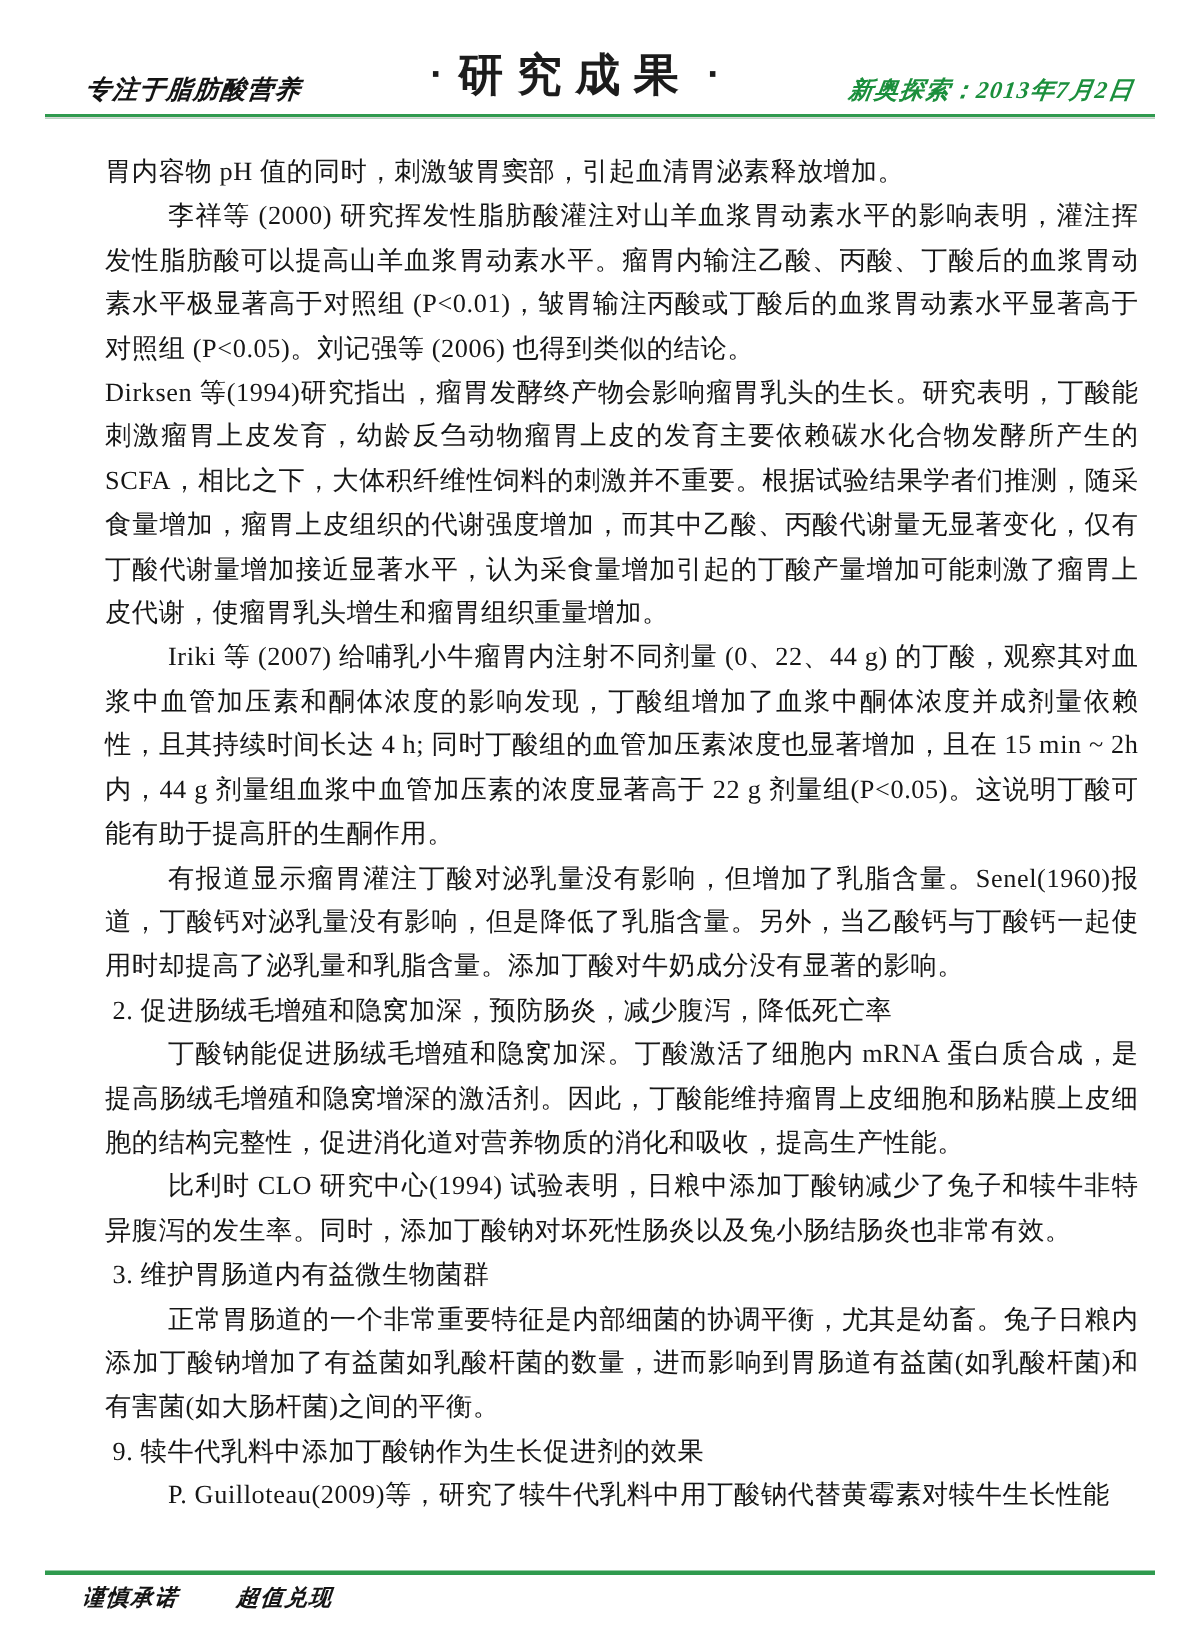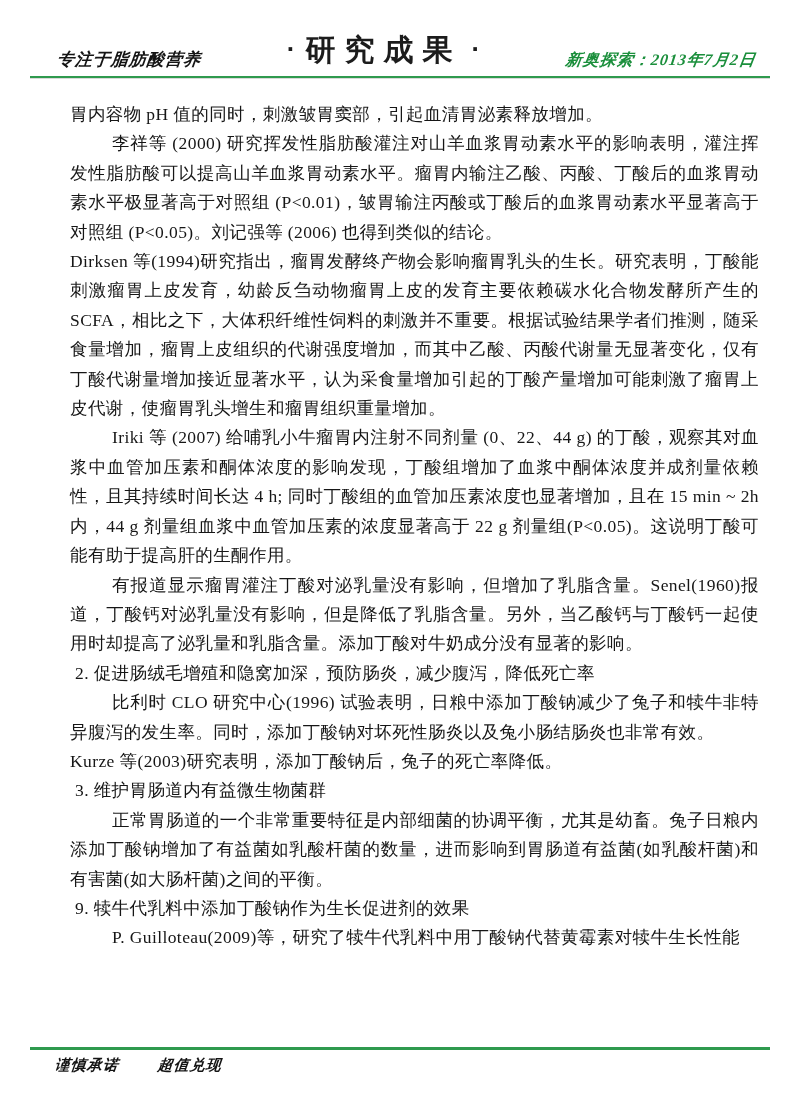--- a/index.html
+++ b/index.html
@@ -134,22 +134,22 @@
   </div>
 
   <div class="document-body">
 
   <p class="plain">胃内容物 pH 值的同时，刺激皱胃窦部，引起血清胃泌素释放增加。</p>
       <p class="indent">李祥等 (2000) 研究挥发性脂肪酸灌注对山羊血浆胃动素水平的影响表明，灌注挥发性脂肪酸可以提高山羊血浆胃动素水平。瘤胃内输注乙酸、丙酸、丁酸后的血浆胃动素水平极显著高于对照组 (P&lt;0.01)，皱胃输注丙酸或丁酸后的血浆胃动素水平显著高于对照组 (P&lt;0.05)。刘记强等 (2006) 也得到类似的结论。</p>
       <p class="plain">Dirksen 等(1994)研究指出，瘤胃发酵终产物会影响瘤胃乳头的生长。研究表明，丁酸能刺激瘤胃上皮发育，幼龄反刍动物瘤胃上皮的发育主要依赖碳水化合物发酵所产生的 SCFA，相比之下，大体积纤维性饲料的刺激并不重要。根据试验结果学者们推测，随采食量增加，瘤胃上皮组织的代谢强度增加，而其中乙酸、丙酸代谢量无显著变化，仅有丁酸代谢量增加接近显著水平，认为采食量增加引起的丁酸产量增加可能刺激了瘤胃上皮代谢，使瘤胃乳头增生和瘤胃组织重量增加。</p>
       <p class="indent">Iriki 等 (2007) 给哺乳小牛瘤胃内注射不同剂量 (0、22、44 g) 的丁酸，观察其对血浆中血管加压素和酮体浓度的影响发现，丁酸组增加了血浆中酮体浓度并成剂量依赖性，且其持续时间长达 4 h; 同时丁酸组的血管加压素浓度也显著增加，且在 15 min ~ 2h 内，44 g 剂量组血浆中血管加压素的浓度显著高于 22 g 剂量组(P&lt;0.05)。这说明丁酸可能有助于提高肝的生酮作用。</p>
       <p class="indent">有报道显示瘤胃灌注丁酸对泌乳量没有影响，但增加了乳脂含量。Senel(1960)报道，丁酸钙对泌乳量没有影响，但是降低了乳脂含量。另外，当乙酸钙与丁酸钙一起使用时却提高了泌乳量和乳脂含量。添加丁酸对牛奶成分没有显著的影响。</p>
       <p class="heading">2. 促进肠绒毛增殖和隐窝加深，预防肠炎，减少腹泻，降低死亡率</p>
-      <p class="indent">比利时 CLO 研究中心(1996) 试验表明，日粮中添加丁酸钠减少了兔子和犊牛非特异腹泻的发生率。同时，添加丁酸钠对坏死性肠炎以及兔小肠结肠炎也非常有效。</p>
-      <p class="plain">Kurze 等(2003)研究表明，添加丁酸钠后，兔子的死亡率降低。</p>
+      <p class="indent">丁酸钠能促进肠绒毛增殖和隐窝加深。丁酸激活了细胞内 mRNA 蛋白质合成，是提高肠绒毛增殖和隐窝增深的激活剂。因此，丁酸能维持瘤胃上皮细胞和肠粘膜上皮细胞的结构完整性，促进消化道对营养物质的消化和吸收，提高生产性能。</p>
+      <p class="indent">比利时 CLO 研究中心(1994) 试验表明，日粮中添加丁酸钠减少了兔子和犊牛非特异腹泻的发生率。同时，添加丁酸钠对坏死性肠炎以及兔小肠结肠炎也非常有效。</p>
       <p class="heading">3. 维护胃肠道内有益微生物菌群</p>
       <p class="indent">正常胃肠道的一个非常重要特征是内部细菌的协调平衡，尤其是幼畜。兔子日粮内添加丁酸钠增加了有益菌如乳酸杆菌的数量，进而影响到胃肠道有益菌(如乳酸杆菌)和有害菌(如大肠杆菌)之间的平衡。</p>
       <p class="heading">9. 犊牛代乳料中添加丁酸钠作为生长促进剂的效果</p>
       <p class="indent">P. Guilloteau(2009)等，研究了犊牛代乳料中用丁酸钠代替黄霉素对犊牛生长性能</p>
     </div>
 
   <div class="footer">
     <div class="footer-rule"></div>
     <div class="footer-slogan">
       <span class="slogan-part">谨慎承诺</span>

